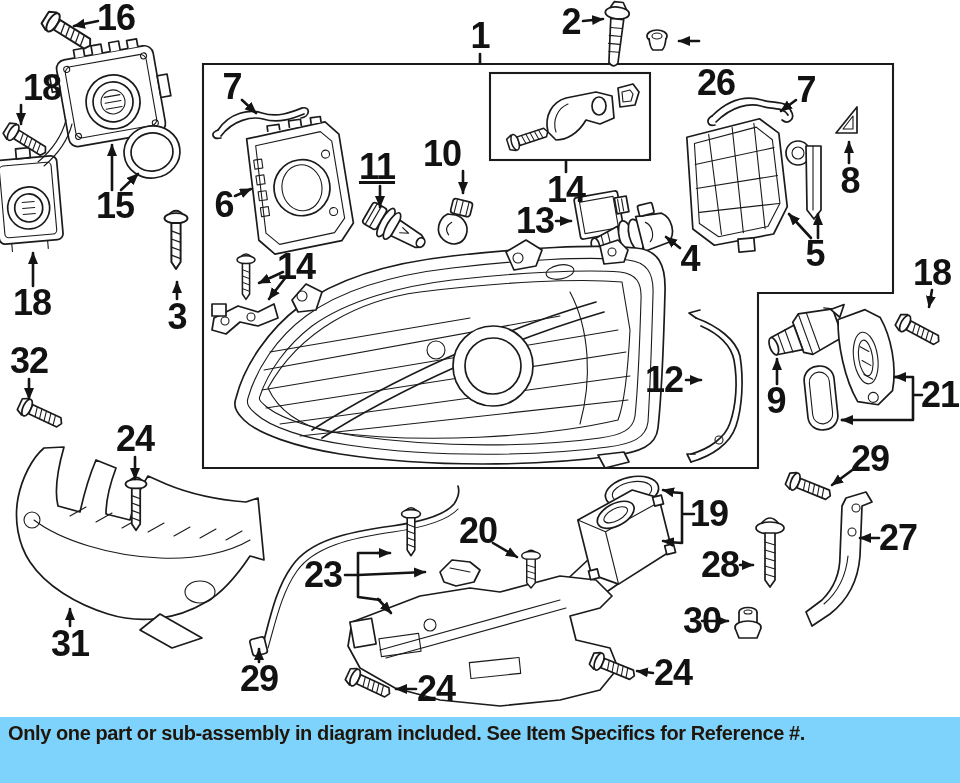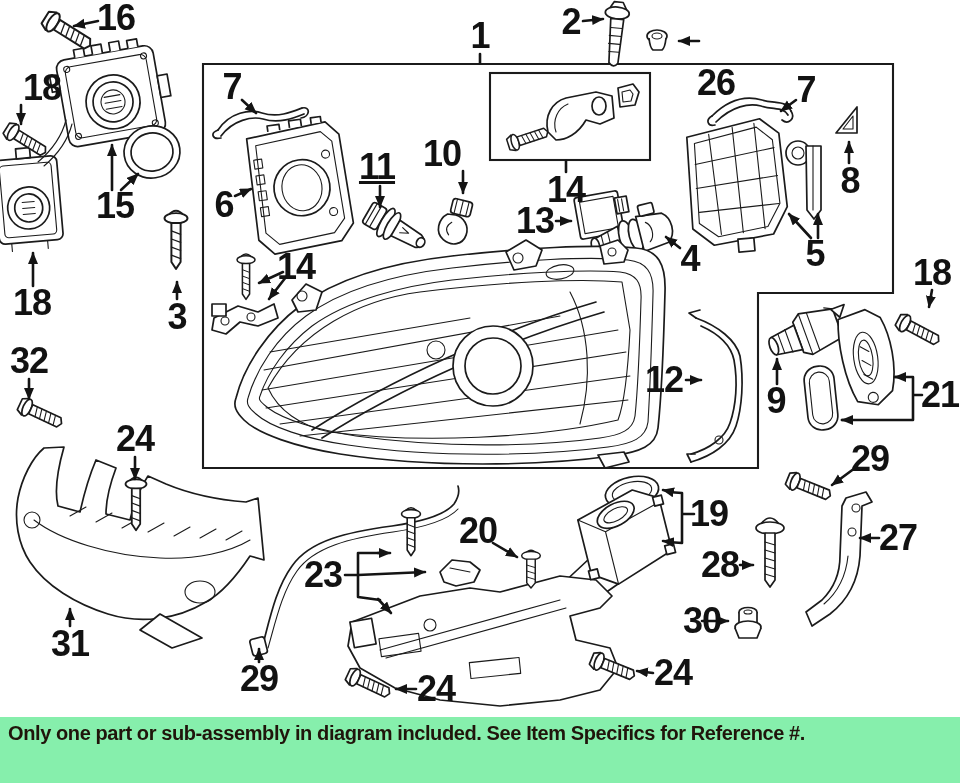--- a/index.html
+++ b/index.html
@@ -401,19 +401,19 @@
       <div class="callout" style="left: 478px; top: 531px; text-align: center;">20</div>
       <div class="callout" style="left: 709px; top: 514px;">19</div>
       <div class="callout" style="left: 720px; top: 565px;">28</div>
       <div class="callout" style="left: 870px; top: 459px;">29</div>
       <div class="callout" style="left: 898px; top: 538px;">27</div>
       <div class="callout" style="left: 682px; top: 621px; margin-left: 20px;">30</div>
       <div class="callout" style="left: 436px; top: 689px;">24</div>
       <div class="callout" style="left: 673px; top: 673px;">24</div>
     </div>
 
-<div class="banner" style="background: #86efac;">
+<div class="banner" style="background: #7dd3fc;">
   <div class="banner-inner">
     <span class="banner-line" style="color: rgb(32, 21, 11);">Only one part or sub-assembly in diagram included. See Item Specifics for Reference #.</span>
   </div>
 </div>
 
 </div>
 
 </body></html>

